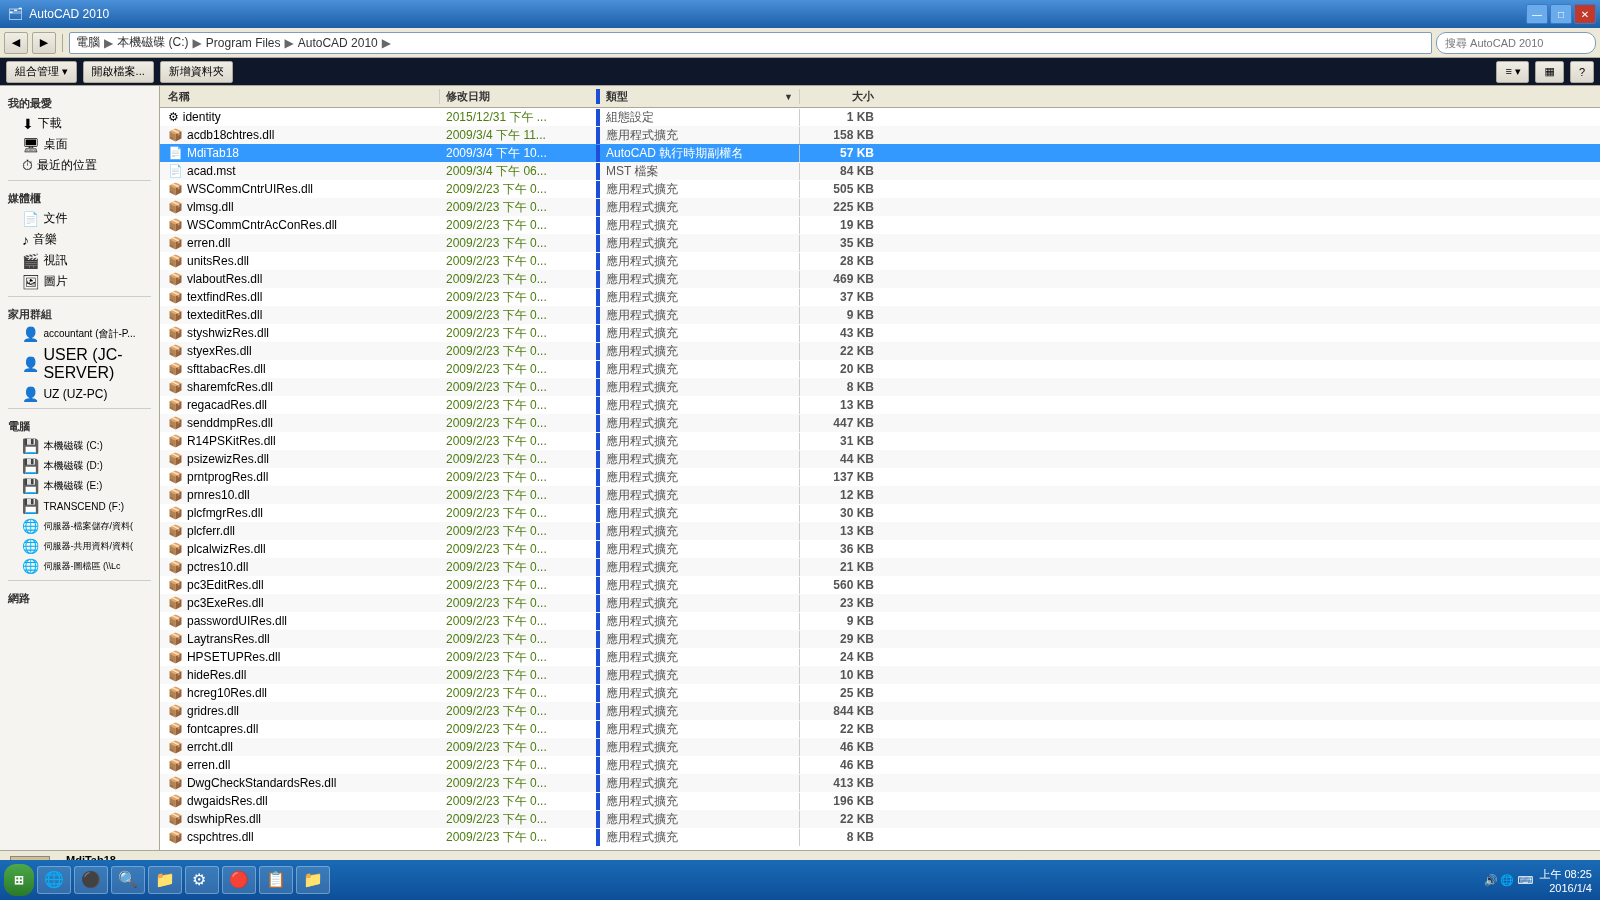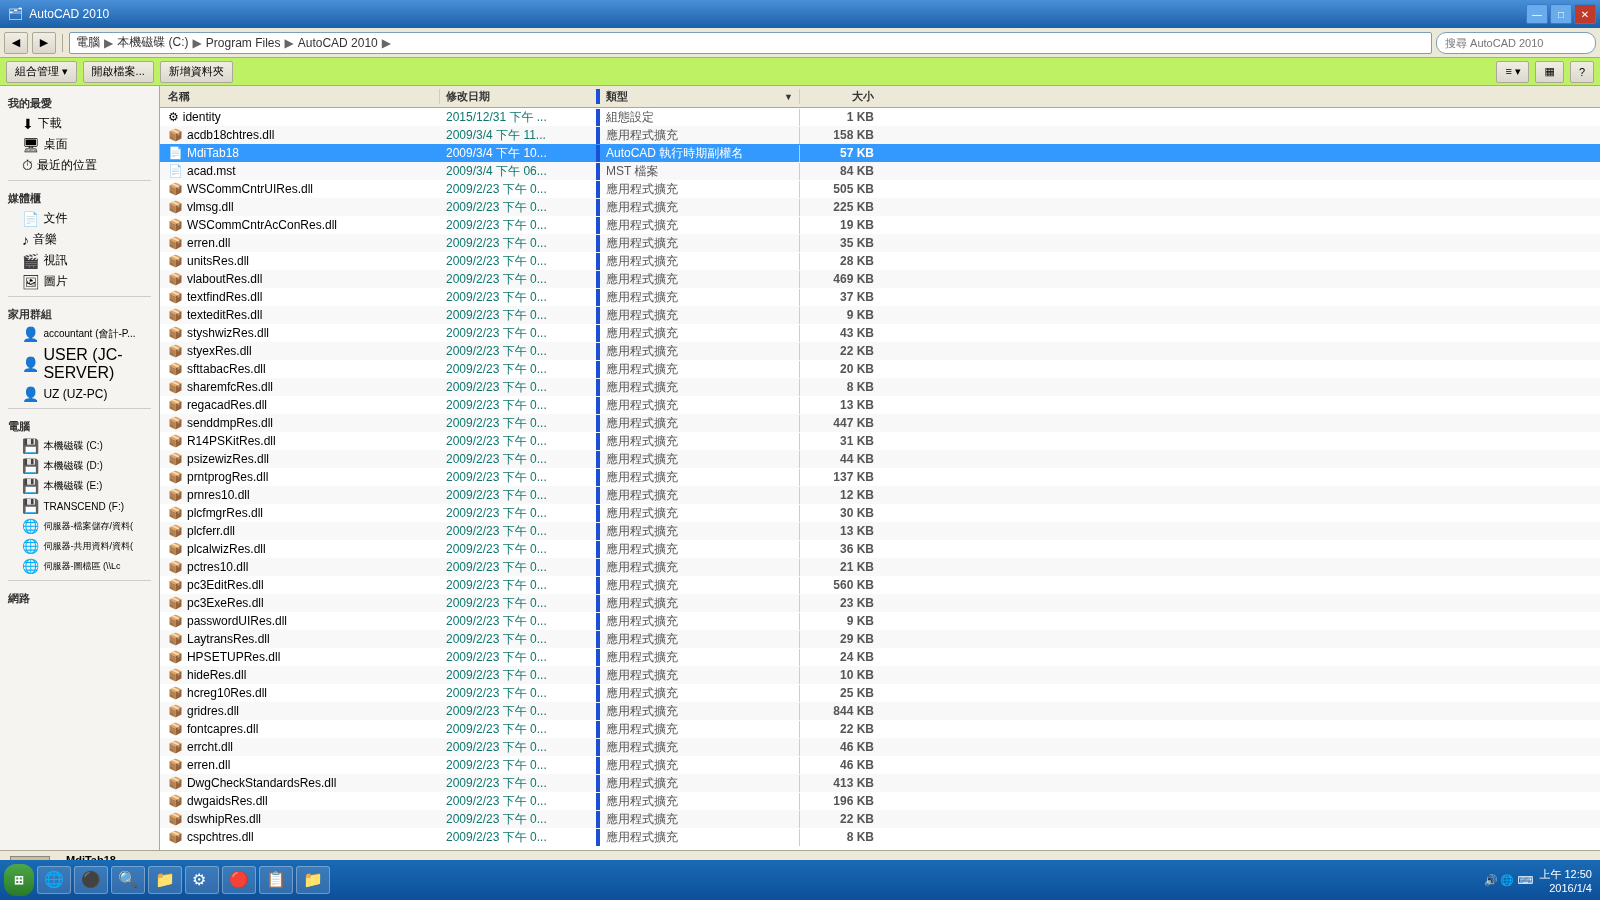--- a/index.html
+++ b/index.html
@@ -95,21 +95,21 @@
       width: 160px;
       border: 1px solid #7f9db9;
       border-radius: 10px;
       padding: 0 8px;
       font-size: 11px;
       background: #fff;
     }
 
     
     .toolbar {
-      background: #bef264;
+      background: #0f172a;
       height: 28px;
       display: flex;
       align-items: center;
       padding: 0 6px;
       border-bottom: 1px solid #aca899;
       gap: 6px;
     }
     .toolbar-btn {
       height: 22px;
       padding: 0 8px;
@@ -208,21 +208,21 @@
       align-items: center;
       gap: 4px;
       padding: 0 8px;
       width: 280px;
       overflow: hidden;
       white-space: nowrap;
       text-overflow: ellipsis;
       border-right: none;
       font-weight: normal;
     }
-    .file-row .col-date { width: 160px; padding: 0 6px; color: #0f766e; overflow: hidden; white-space: nowrap; }
+    .file-row .col-date { width: 160px; padding: 0 6px; color: #4d7c0f; overflow: hidden; white-space: nowrap; }
     .file-row .col-type { width: 200px; padding: 0 6px; color: #555; overflow: hidden; white-space: nowrap; }
     .file-row .col-size { width: 80px; padding: 0 6px; text-align: right; color: #555; font-weight: bold; }
     .file-icon { font-size: 12px; flex-shrink: 0; }
 
     
     .status-area {
       height: 50px;
       background: #ece9d8;
       border-top: 1px solid #aca899;
       display: flex;
@@ -867,17 +867,17 @@
   </div>
   <div class="taskbar-app">
     <span class="taskbar-app-icon">📋</span>
   </div>
   <div class="taskbar-app">
     <span class="taskbar-app-icon">📁</span>
   </div>
   <div class="taskbar-right">
     <span>🔊 🌐 ⌨</span>
     <div class="clock">
-      <div>上午 12:50</div>
+      <div>上午 08:25</div>
       <div>2016/1/4</div>
     </div>
   </div>
 </div>
 
 </body></html>

